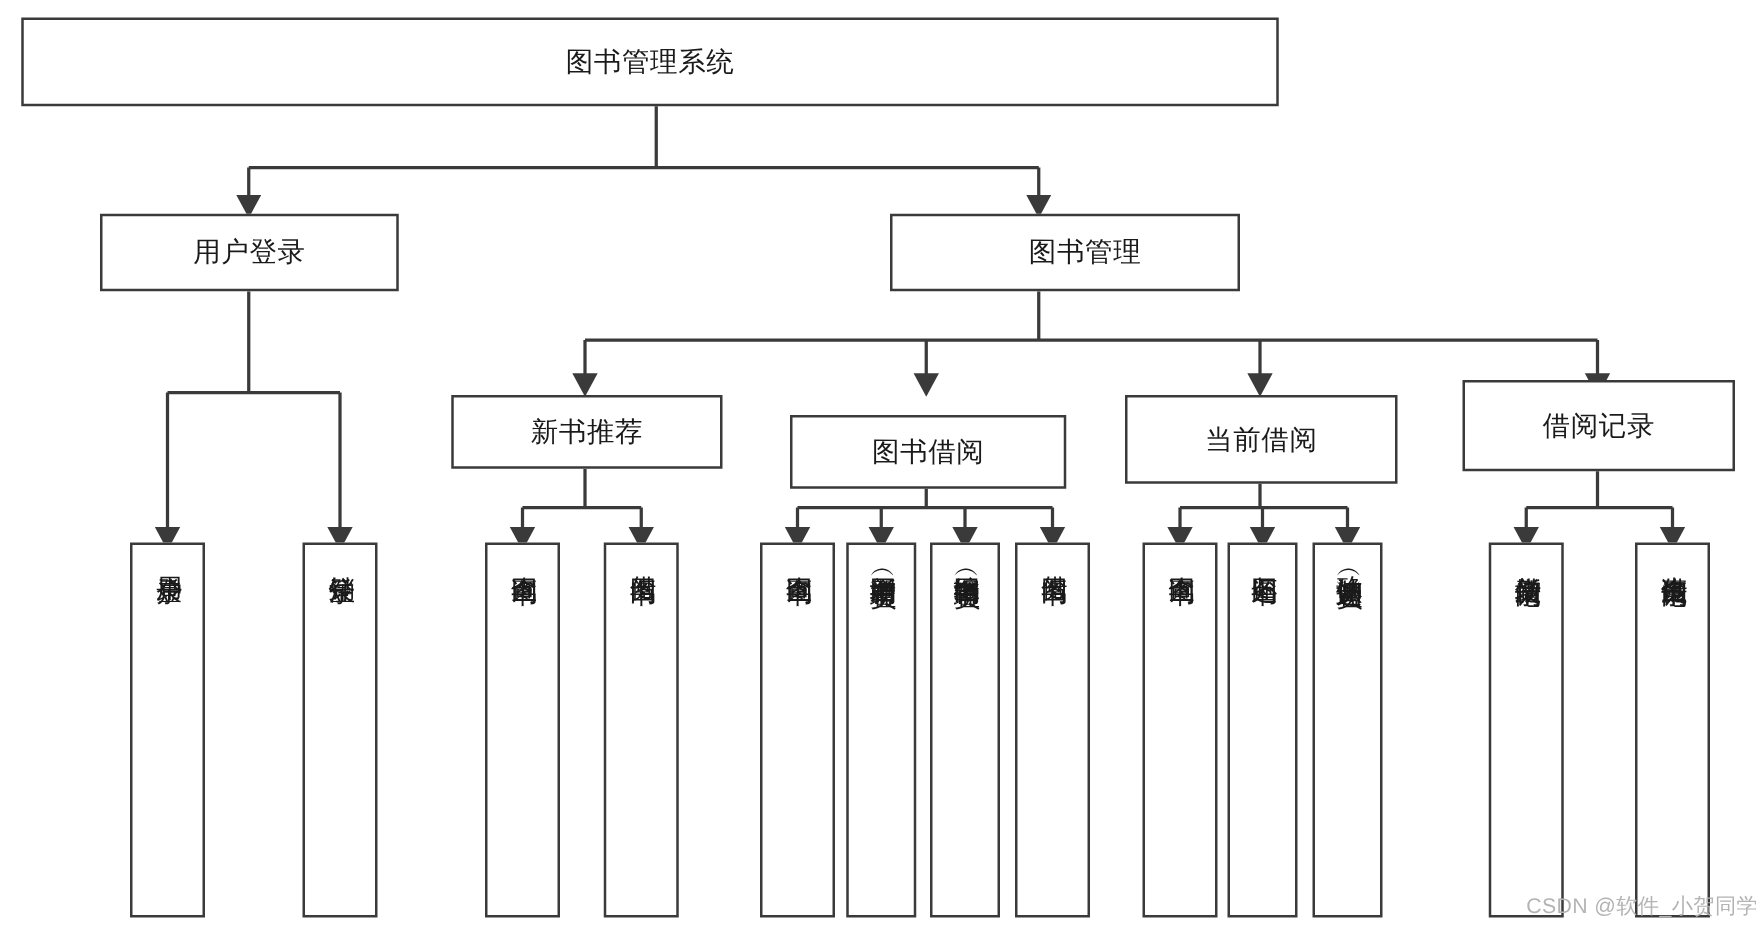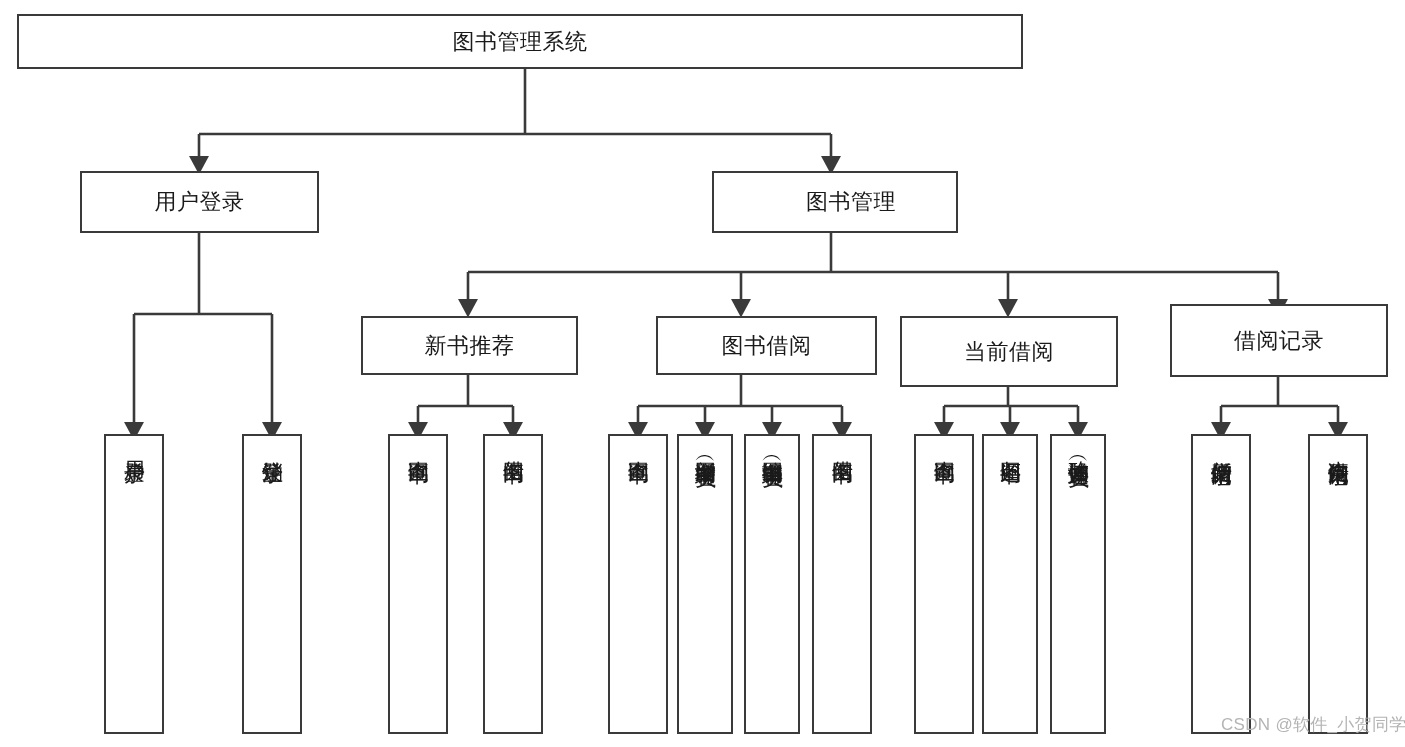--- a/index.html
+++ b/index.html
@@ -118,35 +118,35 @@
       <path d="M1078,406 L1078,430" marker-end="url(#arrowhead)"></path>
 
       <path d="M1278,375 L1278,406"></path>
       <path d="M1221,406 L1338,406"></path>
       <path d="M1221,406 L1221,430" marker-end="url(#arrowhead)"></path>
       <path d="M1338,406 L1338,430" marker-end="url(#arrowhead)"></path>
 
     </g>
   </svg>
 
-  <div class="node horizontal" style="left:17px; top:14px; width:1006px; height:55px;">
+  <div class="node horizontal" style="left:17px; top:14px; width:1006px; height:71px;">
     <span class="node-label">图书管理系统</span>
   </div>
 
   <div class="node horizontal" style="left:80px; top:171px; width:239px; height:62px;">
     <span class="node-label">用户登录</span>
   </div>
-  <div class="node horizontal" style="left:712px; top:171px; width:246px; height:62px;padding-left:32px;">
+  <div class="node horizontal" style="left:712px; top:171px; width:280px; height:62px;padding-left:32px;">
     <span class="node-label">图书管理</span>
   </div>
 
   <div class="node horizontal" style="left:361px; top:316px; width:217px; height:59px;">
     <span class="node-label">新书推荐</span>
   </div>
-  <div class="node horizontal" style="left:632px; top:316px; width:221px; height:59px;margin-left:24px;">
+  <div class="node horizontal" style="left:632px; top:332px; width:221px; height:59px;">
     <span class="node-label">图书借阅</span>
   </div>
   <div class="node horizontal" style="left:900px; top:316px; width:218px; height:71px;">
     <span class="node-label">当前借阅</span>
   </div>
   <div class="node horizontal" style="left:1170px; top:304px; width:218px; height:73px;">
     <span class="node-label">借阅记录</span>
   </div>
 
   <div class="node vertical" style="left:104px; top:434px; width:60px; height:300px;">

